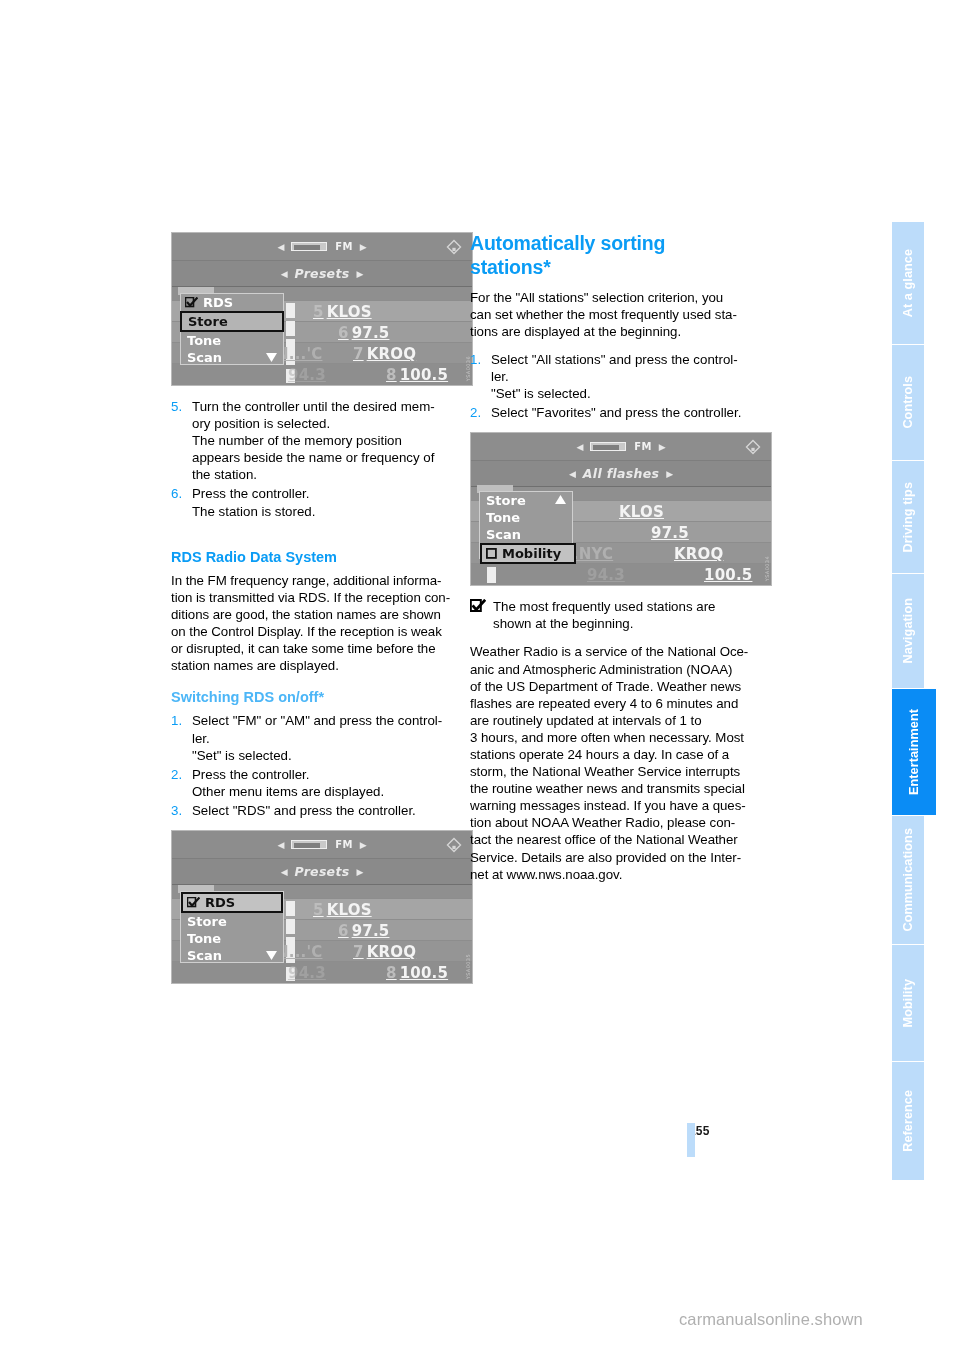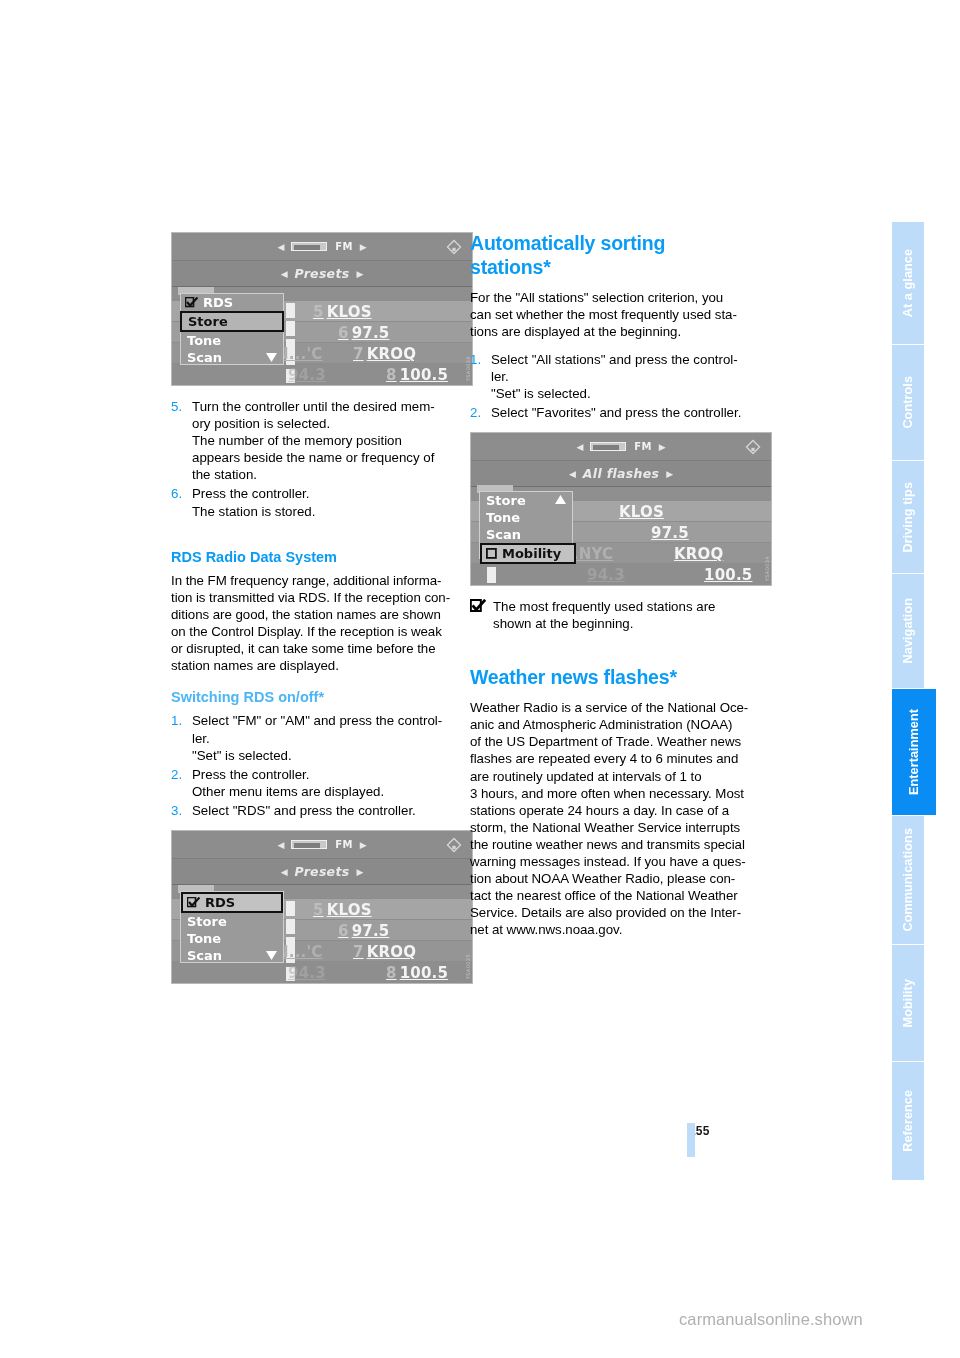--- a/index.html
+++ b/index.html
@@ -434,21 +434,20 @@
     <div class="note">
       <span class="glyph">
         <svg width="16" height="13" viewBox="0 0 16 13">
           <rect x="0.8" y="1" width="10" height="11" fill="none" stroke="#000" stroke-width="2"></rect>
           <path d="M2.6 6.3 L6.2 10.6 L15.2 0.8" fill="none" stroke="#000" stroke-width="2.8"></path>
         </svg>
       </span>
       <span class="ntxt">The most frequently used stations are<br>shown at the beginning.</span>
     </div>
 
-    <div class="h1" style="margin-top:34px;">Weather news flashes*</div>
 
     <p class="body">Weather Radio is a service of the National Oce‑<br>anic and Atmospheric Administration (NOAA)<br>of the US Department of Trade. Weather news<br>flashes are repeated every 4 to 6 minutes and<br>are routinely updated at intervals of 1 to<br>3 hours, and more often when necessary. Most<br>stations operate 24 hours a day. In case of a<br>storm, the National Weather Service interrupts<br>the routine weather news and transmits special<br>warning messages instead. If you have a ques‑<br>tion about NOAA Weather Radio, please con‑<br>tact the nearest office of the National Weather<br>Service. Details are also provided on the Inter‑<br>net at www.nws.noaa.gov.</p>
   </div>
 
   <div class="rail">
     <div class="tab" style="top:222px;height:122px;">
         <span>At a glance</span>
       </div>
     <div class="tab" style="top:345px;height:115px;">
         <span>Controls</span>

